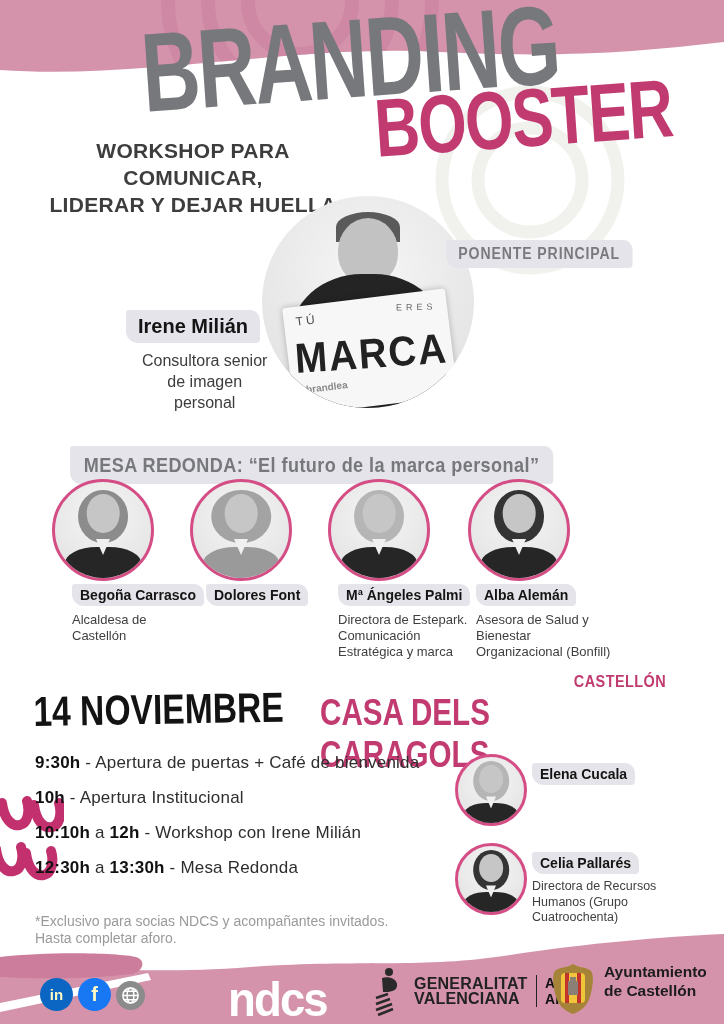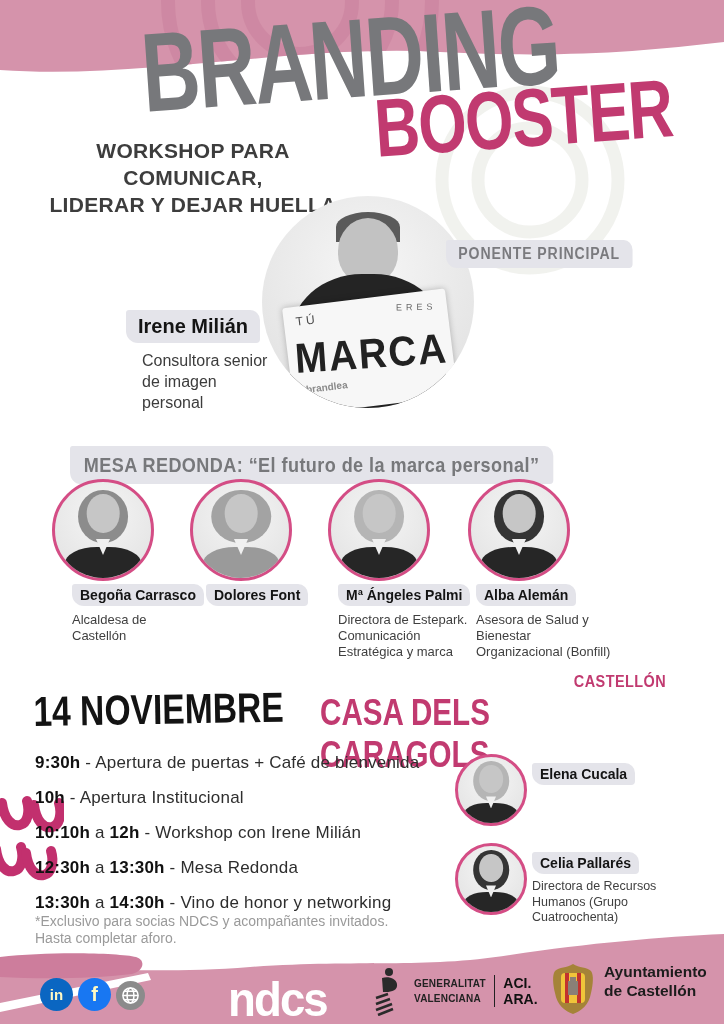--- a/index.html
+++ b/index.html
@@ -33,21 +33,21 @@
   .hero-hair{position:absolute;left:74px;top:16px;width:64px;height:30px;border-radius:50% 50% 0 0;background:#5a5a5a;}
   .hero-suit{position:absolute;left:28px;top:78px;width:156px;height:140px;border-radius:46% 46% 0 0;background:#242424;}
   .mag{position:absolute;left:26px;top:102px;width:164px;height:108px;background:#f7f7f7;
        transform:rotate(-7deg);border-radius:3px;box-shadow:0 0 6px rgba(0,0,0,.25);}
   .mag-tu{position:absolute;left:12px;top:8px;font-size:12px;letter-spacing:3px;color:#4a4a4a;}
   .mag-eres{position:absolute;right:10px;top:10px;font-size:9px;letter-spacing:4px;color:#6a6a6a;transform:rotate(6deg);}
   .mag-marca{position:absolute;left:8px;top:28px;font-size:42px;font-weight:800;color:#222;
              letter-spacing:2px;transform:rotate(3deg) scaleX(.92);transform-origin:left top;}
   .mag-brand{position:absolute;left:14px;top:78px;font-size:10px;font-weight:700;color:#8a8a8a;}
   .hero-name{left:126px;top:310px;font-size:20px;font-weight:700;color:#141414;padding:5px 12px;}
-  .hero-role{left:142px;top:350px;font-size:16px;color:#3c3c3c;line-height:21px;}
+  .hero-role{left:142px;top:350px;font-size:16px;color:#3c3c3c;line-height:21px;text-align:center;}
 
   
   .mesa-heading{left:70px;top:446px;font-size:21px;font-weight:800;color:#77787b;letter-spacing:.5px;
                 padding:7px 16px;transform:scaleX(.86);transform-origin:left top;}
   .pcircle{width:96px;height:96px;border-radius:50%;border:3px solid #d44d85;
            background:radial-gradient(circle at 50% 35%,#f5f5f5,#e0e0e0);overflow:hidden;position:absolute;top:479px;}
   .scircle{width:66px;height:66px;border-radius:50%;border:3px solid #d44d85;
            background:radial-gradient(circle at 50% 35%,#f5f5f5,#e0e0e0);overflow:hidden;position:absolute;left:455px;}
   .person{position:relative;width:100%;height:100%;}
   .hair{position:absolute;left:50%;transform:translateX(-50%);border-radius:50%;}
@@ -91,21 +91,21 @@
   
   .footer-svg{left:0;top:929px;}
   .soc{position:absolute;border-radius:50%;display:flex;align-items:center;justify-content:center;
        color:#fef9c3;font-weight:700;}
   .soc-li{left:40px;top:978px;width:33px;height:33px;background:#0a66c2;font-size:15px;}
   .soc-fb{left:78px;top:978px;width:33px;height:33px;background:#1877f2;font-size:20px;}
   .soc-web{left:116px;top:981px;width:29px;height:29px;background:#8b8b8b;}
   .ndcs{left:228px;top:972px;font-size:48px;font-weight:800;color:#fff;letter-spacing:-2px;
         transform:scaleX(.95);transform-origin:left top;}
   .gva{left:372px;top:966px;display:flex;align-items:center;gap:8px;}
-  .gva-name{font-size:10px;font-weight:600;color:#222;line-height:15px;letter-spacing:.2px;}
+  .gva-name{font-size:16px;font-weight:600;color:#222;line-height:15px;letter-spacing:.2px;}
   .gva-div{width:1.5px;height:32px;background:#222;}
   .gva-brand{font-size:14px;font-weight:800;color:#111;line-height:16px;}
   .ayto{left:551px;top:963px;display:flex;align-items:flex-start;gap:9px;}
   .ayto-name{font-size:15.5px;font-weight:600;color:#1c1c1c;line-height:18.5px;}
 </style>
 </head>
 <body>
 
 <div class="poster">
 
@@ -218,21 +218,20 @@
       <path d="M2,54 C4,70 12,78 20,76 C28,74 30,62 27,52"></path>
       <path d="M32,58 C34,74 42,82 50,80 C58,78 60,66 57,56"></path>
     </g>
   </svg>
 
   <div class="abs schedule">
     <div class="sitem"><b>9:30h</b><span></span><b></b><span> - Apertura de puertas + Café de bienvenida</span></div>
     <div class="sitem"><b>10h</b><span></span><b></b><span> - Apertura Institucional</span></div>
     <div class="sitem"><b>10:10h</b><span> a </span><b>12h</b><span> - Workshop con Irene Milián</span></div>
     <div class="sitem"><b>12:30h</b><span> a </span><b>13:30h</b><span> - Mesa Redonda</span></div>
-    <div class="sitem"><b>13:30h</b><span> a </span><b>14:30h</b><span> - Vino de honor y networking</span></div>
   </div>
   <div class="abs note pre">*Exclusivo para socias NDCS y acompañantes invitados.
 Hasta completar aforo.</div>
 
   <div class="scircle" style="top:754px;">
     <div class="person">
         <div class="hair hair-light"></div>
       <div class="face"></div>
       <div class="torso"></div>
       <div class="shirt"></div>

